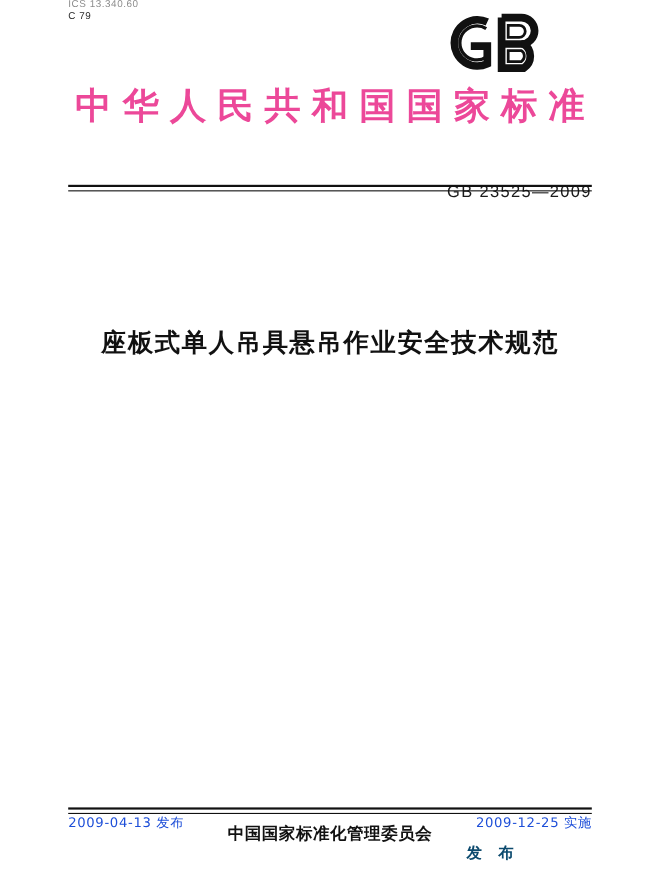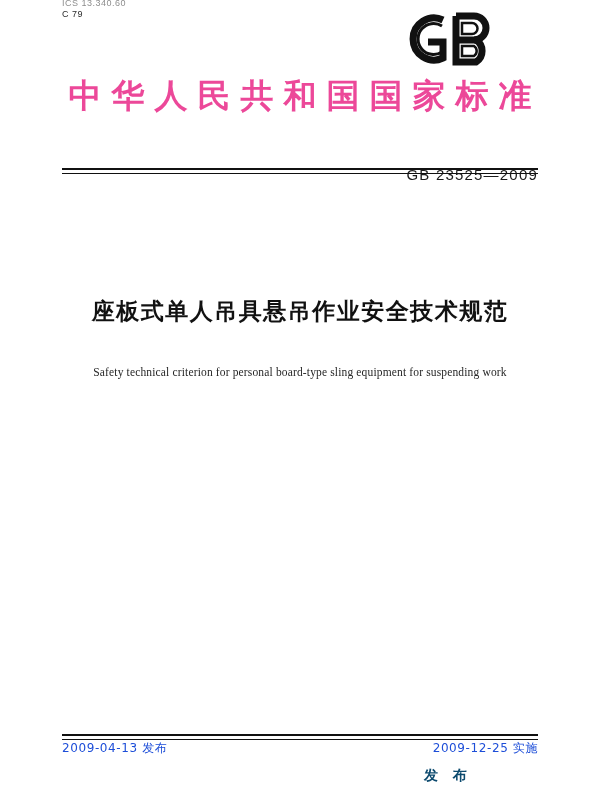--- a/index.html
+++ b/index.html
@@ -210,27 +210,27 @@
   </div>
 
   <div class="std-title">中华人民共和国国家标准</div>
 
   <div class="std-number">GB 23525—2009</div>
 
   <div class="rule-top"></div>
   <div class="rule-top-thin"></div>
 
   <div class="doc-title-cn">座板式单人吊具悬吊作业安全技术规范</div>
-  <div class="doc-title-en">Safety technical criterion for personal board-type sling equipment for suspending work</div>
 
   <div class="dates">
     <div class="date-item date-cn">2009-04-13 发布</div>
     <div class="date-item date-cn">2009-12-25 实施</div>
   </div>
 
   <div class="rule-bottom"></div>
   <div class="rule-bottom-thin"></div>
 
   <div class="publisher">
+    <div class="line">中国国家标准化管理委员会</div>
   </div>
   <div class="issue-word">发 布</div>
 
 </div>
 
 </body></html>

